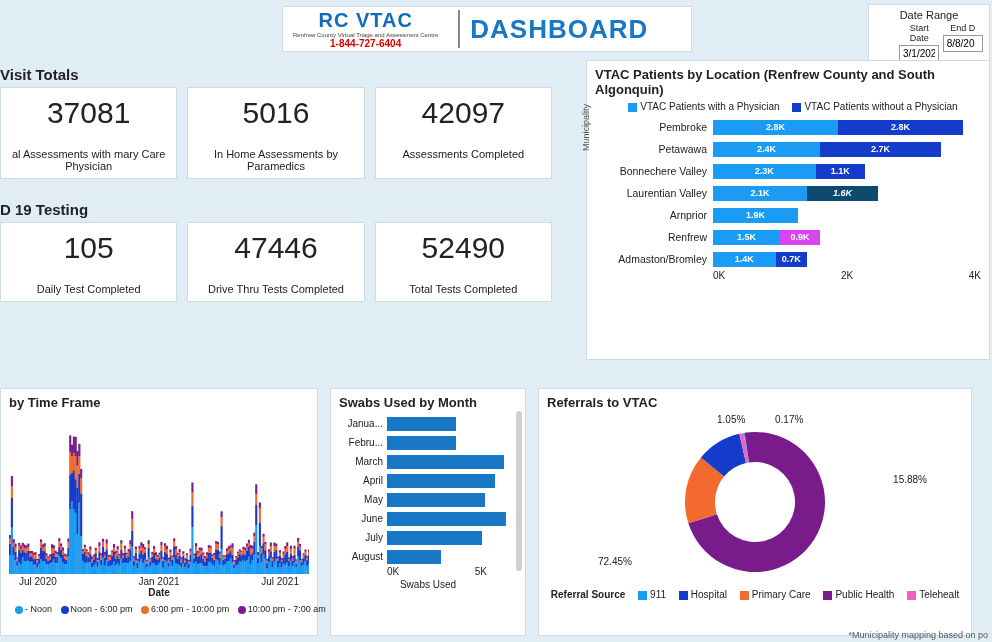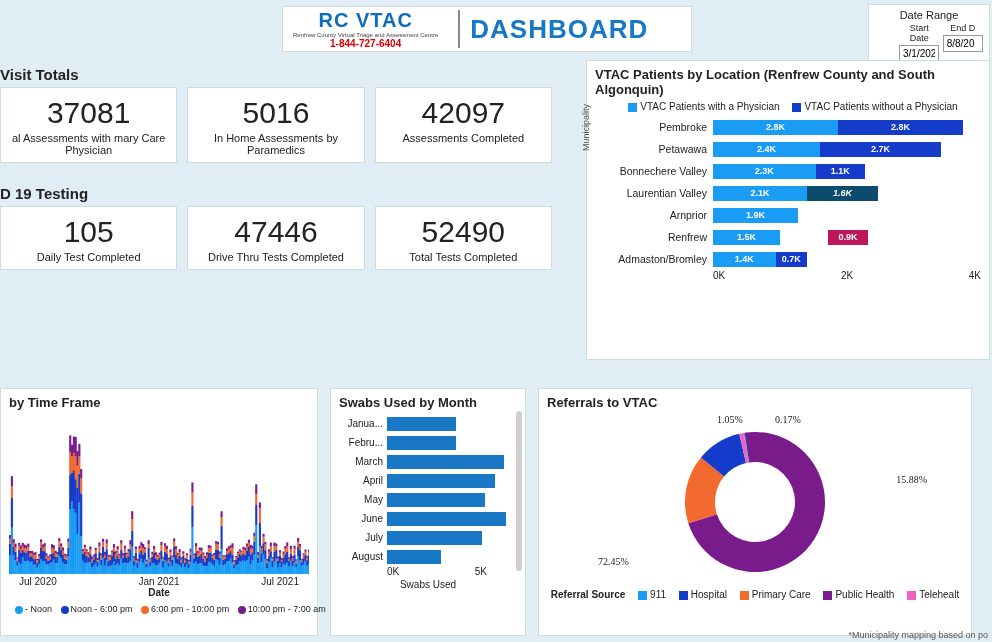--- a/index.html
+++ b/index.html
@@ -57,21 +57,21 @@
     border: 2px solid #1978c6; border-radius: 50%; background: #fff;
   }
 
   .section-title { font-weight: 700; font-size: 15px; margin: 6px 0 4px; }
   .kpi-row { display: flex; gap: 10px; }
   .kpi {
     background: #fff; border: 1px solid #cdd;
     padding: 8px 10px 6px; text-align: center; flex: 1;
   }
   .kpi .val { font-size: 30px; font-weight: 400; }
-  .kpi .cap { font-size: 11px; margin-top: 2px; }
+  .kpi .cap { font-size: 11px; margin-top: 18px; }
 
   .left-col { position: absolute; top: 60px; left: 0; width: 552px; }
   .right-col { position: absolute; top: 60px; left: 586px; width: 404px; }
 
   .card {
     background: #fff; border: 1px solid #cdd;
     padding: 6px 8px;
   }
   .card-title { font-weight: 600; font-size: 13px; margin-bottom: 4px; }
 
@@ -112,21 +112,21 @@
   .swb-axis { display:flex; margin-left:48px; font-size:10px; justify-content:space-between; padding-right: 30px;}
   .swb-xlabel { text-align:center; font-size:10px; margin-top:2px; }
   .swb-scroll {
     position: absolute; right: 3px; top: 22px; width: 6px; height: 160px;
     background: #d0d0d0; border-radius: 3px;
   }
 
   
   .donut-wrap { position: relative; width: 100%; height: 175px; display:flex; justify-content:center; align-items:center; }
   .donut-legend { font-size: 10px; text-align:center; }
-  .donut-lbl { position:absolute; font-size:10px;font-family:Liberation Serif, serif; }
+  .donut-lbl { position:absolute; font-size:10px; }
   .footnote { position:absolute; bottom:2px; right:4px; font-size:9px; color:#555; }
 </style>
 </head>
 <body>
 
 <div class="header-bar">
   <div class="logo">
     <span class="logo-main">RC VTAC</span>
     <span class="logo-sub">Renfrew County Virtual Triage and Assessment Centre</span>
     <span class="logo-phone">1-844-727-6404</span>
@@ -228,21 +228,21 @@
         <div class="sbar-row">
           <div class="sbar-lbl">Arnprior</div>
           <div class="sbar-track">
             <div class="sbar-seg" style="left: 0%; width: 31.6667%; background: rgb(26, 156, 244);">1.9K</div>
           </div>
         </div>
         <div class="sbar-row">
           <div class="sbar-lbl">Renfrew</div>
           <div class="sbar-track">
             <div class="sbar-seg" style="left: 0%; width: 25%; background: rgb(26, 156, 244);">1.5K</div>
-            <div class="sbar-seg" style="left: 25%; width: 15%; background: #be185d; margin-left: 48px;">0.9K</div>
+            <div class="sbar-seg" style="left: 25%; width: 15%; background: #d946ef;">0.9K</div>
           </div>
         </div>
         <div class="sbar-row">
           <div class="sbar-lbl">Admaston/Bromley</div>
           <div class="sbar-track">
             <div class="sbar-seg" style="left: 0%; width: 23.3333%; background: rgb(26, 156, 244);">1.4K</div>
             <div class="sbar-seg" style="left: 23.3333%; width: 11.6667%; background: rgb(20, 59, 201);">0.7K</div>
           </div>
         </div>
       </div>

